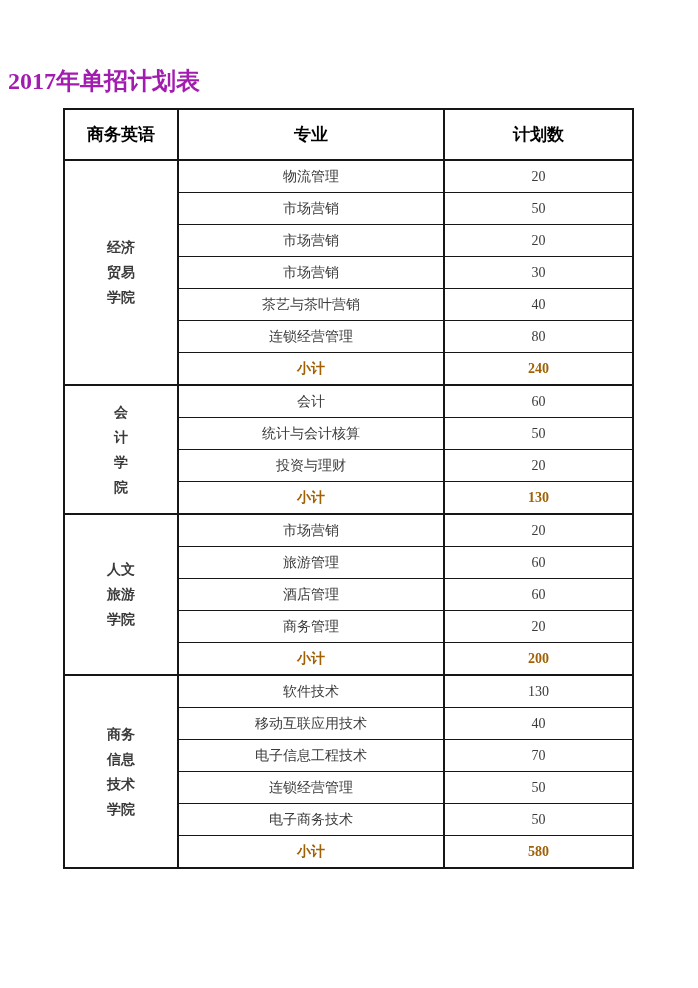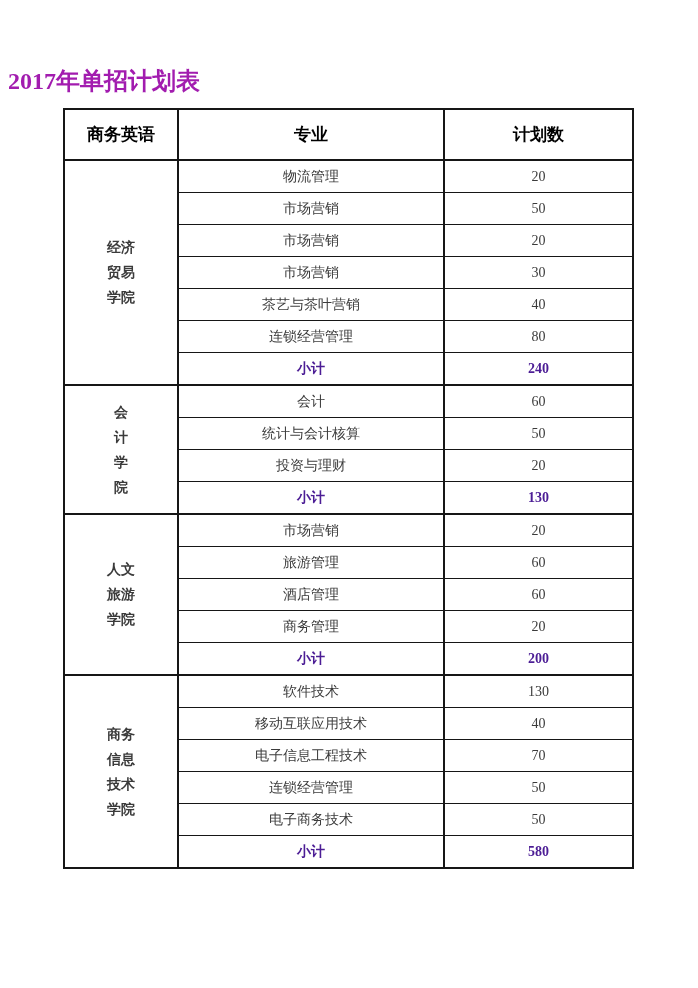--- a/index.html
+++ b/index.html
@@ -58,21 +58,21 @@
     padding: 0;
   }
   table.plan-table td.college-cell {
     color: #3b3b3b;
     line-height: 25px;
     border-top-width: 2px;
     border-bottom-width: 2px;
   }
   table.plan-table tr.subtotal-row td {
     font-weight: bold;
-    color: #4c1d95;
+    color: #a16207;
     border-bottom-width: 2px;
   }
   .college-line {
     line-height: 25px;
     font-weight: bold;
   }
 </style>
 </head>
 <body>
 

